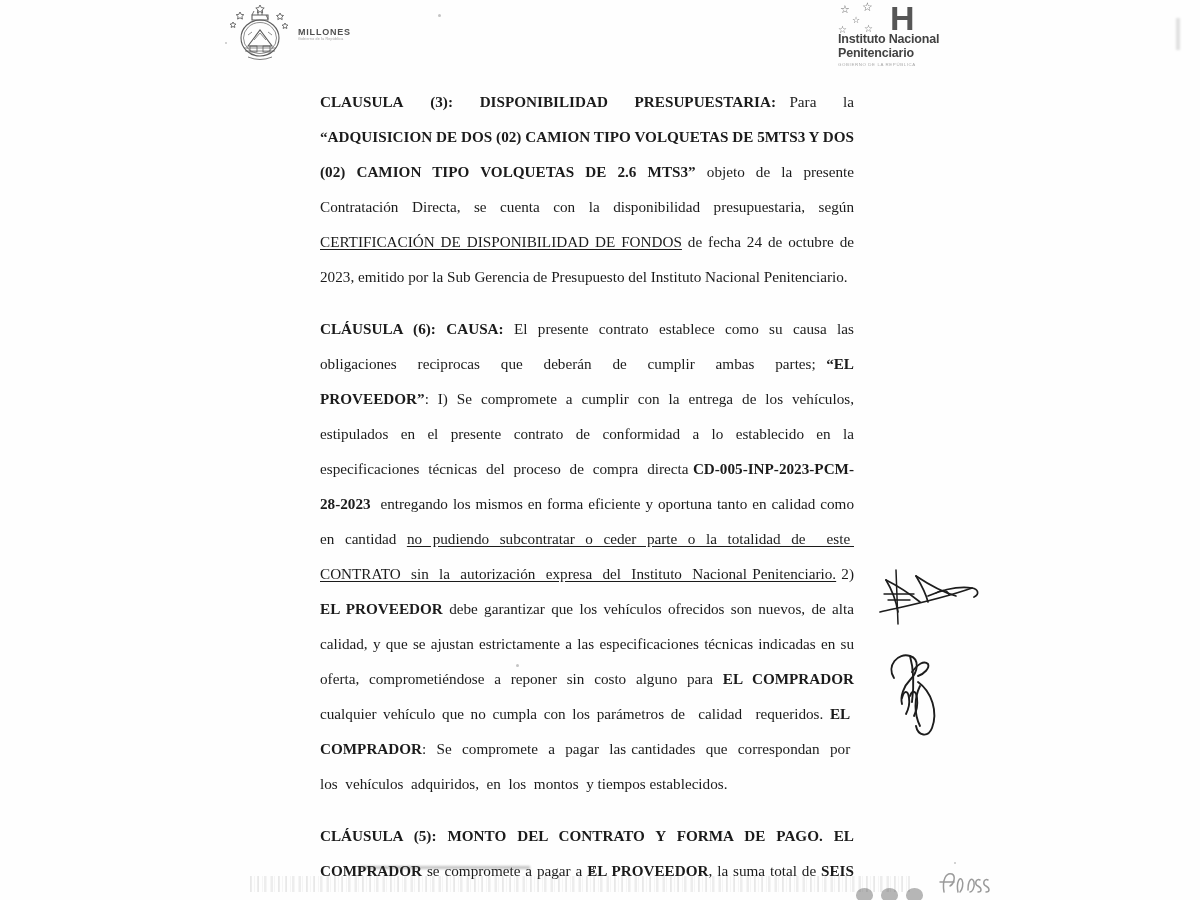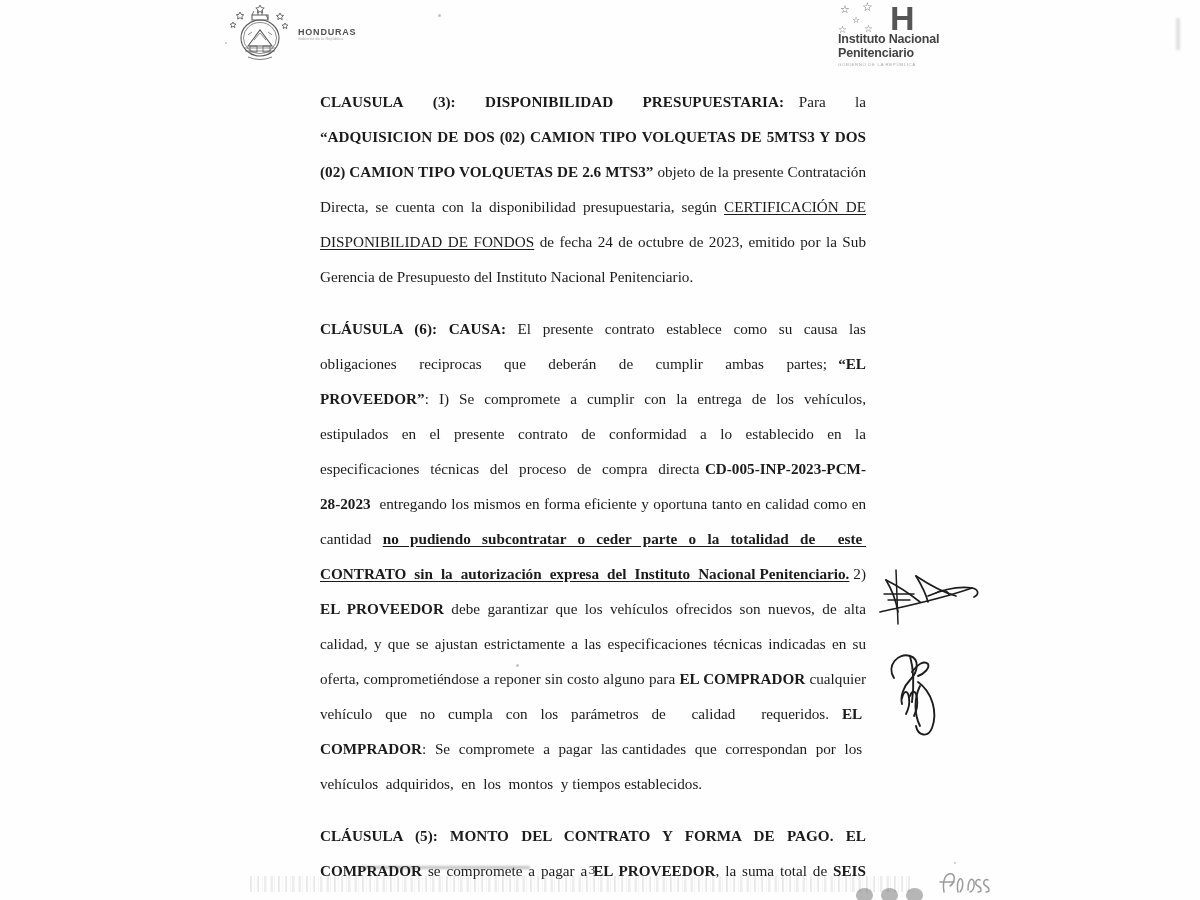--- a/index.html
+++ b/index.html
@@ -111,32 +111,32 @@
   }
 
   
   .doc-body {
     position: absolute;
     left: 320px;
     top: 84px;
     width: 546px;
   }
   .para {
-    margin: 0 0 17px 0;
+    margin: 0 12px 17px 0;
     font-family: "Liberation Serif", serif;
     font-size: 15.2px;
     line-height: 35px;
     text-align: justify;
     text-justify: inter-word;
     color: #1b1b1b;
   }
   .para:last-child { margin-bottom: 0; }
   .para b { font-weight: bold; }
   .para u { text-decoration: underline; text-underline-offset: 2px; }
-  .bu { font-weight: bold; text-decoration: underline; text-underline-offset: 2px; }
+  .bu { font-weight: normal; text-decoration: underline; text-underline-offset: 2px; }
 
   
   .page-number {
     position: absolute;
     left: 0;
     top: 862px;
     width: 1200px;
     text-align: center;
     font-family: "Liberation Serif", serif;
     font-size: 13px;
@@ -252,21 +252,21 @@
             <path d="M16 46 h32 M17 49 h30" stroke-width="0.7"></path>
 
             <rect x="22" y="44" width="7" height="6" stroke-width="0.8"></rect>
             <rect x="35" y="44" width="7" height="6" stroke-width="0.8"></rect>
 
             <path d="M20 55 q12 5 24 0" stroke-width="0.8"></path>
           </g>
         </svg>
       </span>
       <span class="coat-word">
-        <span>HONDURAS</span>
+        <span>MILLONES</span>
         <span class="sub">Gobierno de la República</span>
       </span>
     </div>
 
     <div class="inp-block">
       <div class="inp-mark">
         <span class="star s1">☆</span>
         <span class="star s2">☆</span>
         <span class="star s3">☆</span>
         <span class="star s4">☆</span>

